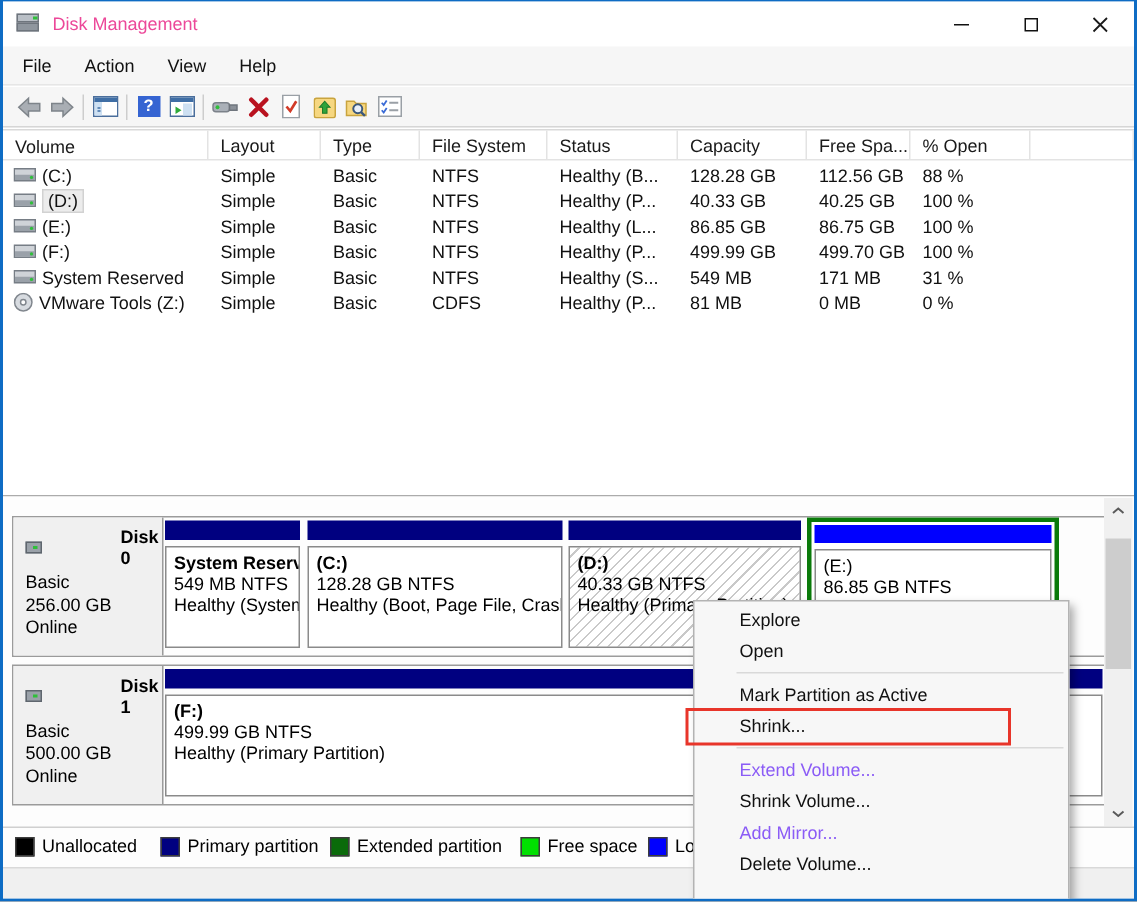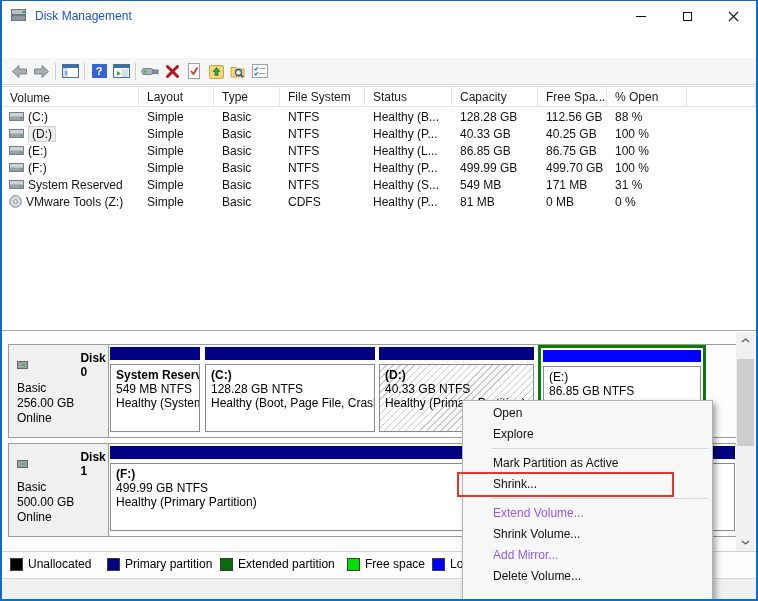--- a/index.html
+++ b/index.html
@@ -8,21 +8,21 @@
           border:2px solid #0e6cc4;border-top-width:1px;overflow:hidden;}
 
   
   .titlebar{position:absolute;left:0;top:0;right:0;height:30px;background:#ffffff;
             display:flex;align-items:center;}
   .app-icon{width:17px;height:15px;margin:0 7px 0 9px;position:relative;}
   .app-icon .slab{position:absolute;left:0;right:2px;height:6px;background:#b9bfc6;border:1px solid #6e757d;}
   .app-icon .slab.s1{top:0;}
   .app-icon .slab.s2{top:6px;background:#8f969e;}
   .app-icon .dot{position:absolute;right:3px;top:2px;width:3px;height:2px;background:#2fbf3a;}
-  .title-text{font-size:12px;color:#1d4ed8;}
+  .title-text{font-size:12px;color:#ec4899;}
   .win-controls{margin-left:auto;display:flex;height:100%;}
   .win-btn{width:46px;height:100%;display:flex;align-items:center;justify-content:center;}
   .glyph-min{width:10px;height:1px;background:#111;}
   .glyph-max{width:9px;height:9px;border:1px solid #111;background:transparent;}
 
   
   .menubar{position:absolute;left:0;top:30px;right:0;height:26px;background:#f6f6f6;
            display:flex;align-items:center;font-size:12px;color:#111;
            border-bottom:1px solid #e6e6e6;}
   .menubar .mitem{padding:4px 9px;margin-left:4px;}
@@ -124,20 +124,26 @@
           <div class="glyph-max"></div>
         </div>
       <div class="win-btn">
         <svg width="11" height="11">
             <path d="M1 1 L10 10 M10 1 L1 10" stroke="#1a1a1a" stroke-width="1.2"></path>
           </svg>
       </div>
     </div>
   </div>
 
+  <div class="menubar">
+    <div class="mitem">File</div>
+    <div class="mitem">Action</div>
+    <div class="mitem">View</div>
+    <div class="mitem">Help</div>
+  </div>
 
   <div class="toolbar">
     <div class="tbtn">
       <svg width="17" height="15">
           <path d="M8 1.5 L1.5 7.5 L8 13.5 V10 H15.5 V5 H8 Z" fill="#a9aeb4" stroke="#7e848a"></path>
         </svg>
     </div>
     <div class="tbtn">
       <svg width="17" height="15">
           <path d="M9 1.5 L15.5 7.5 L9 13.5 V10 H1.5 V5 H9 Z" fill="#a9aeb4" stroke="#7e848a"></path>
@@ -427,22 +433,22 @@
       <div class="lg-item" style="left:430px">
           <span class="lg-sq" style="background:#0000ff"></span>
           <span>Logical drive</span>
         </div>
     </div>
   </div>
 
   <div class="statusbar"></div>
 
   <div class="ctxmenu">
+    <div class="cm-item">Explore</div>
     <div class="cm-item">Open</div>
-    <div class="cm-item">Explore</div>
     <div class="cm-sep"></div>
     <div class="cm-item">Mark Partition as Active</div>
     <div class="cm-item">Shrink...</div>
     <div class="cm-sep"></div>
     <div class="cm-item disabled">Extend Volume...</div>
     <div class="cm-item">Shrink Volume...</div>
     <div class="cm-item disabled">Add Mirror...</div>
     <div class="cm-item">Delete Volume...</div>
   </div>
 

